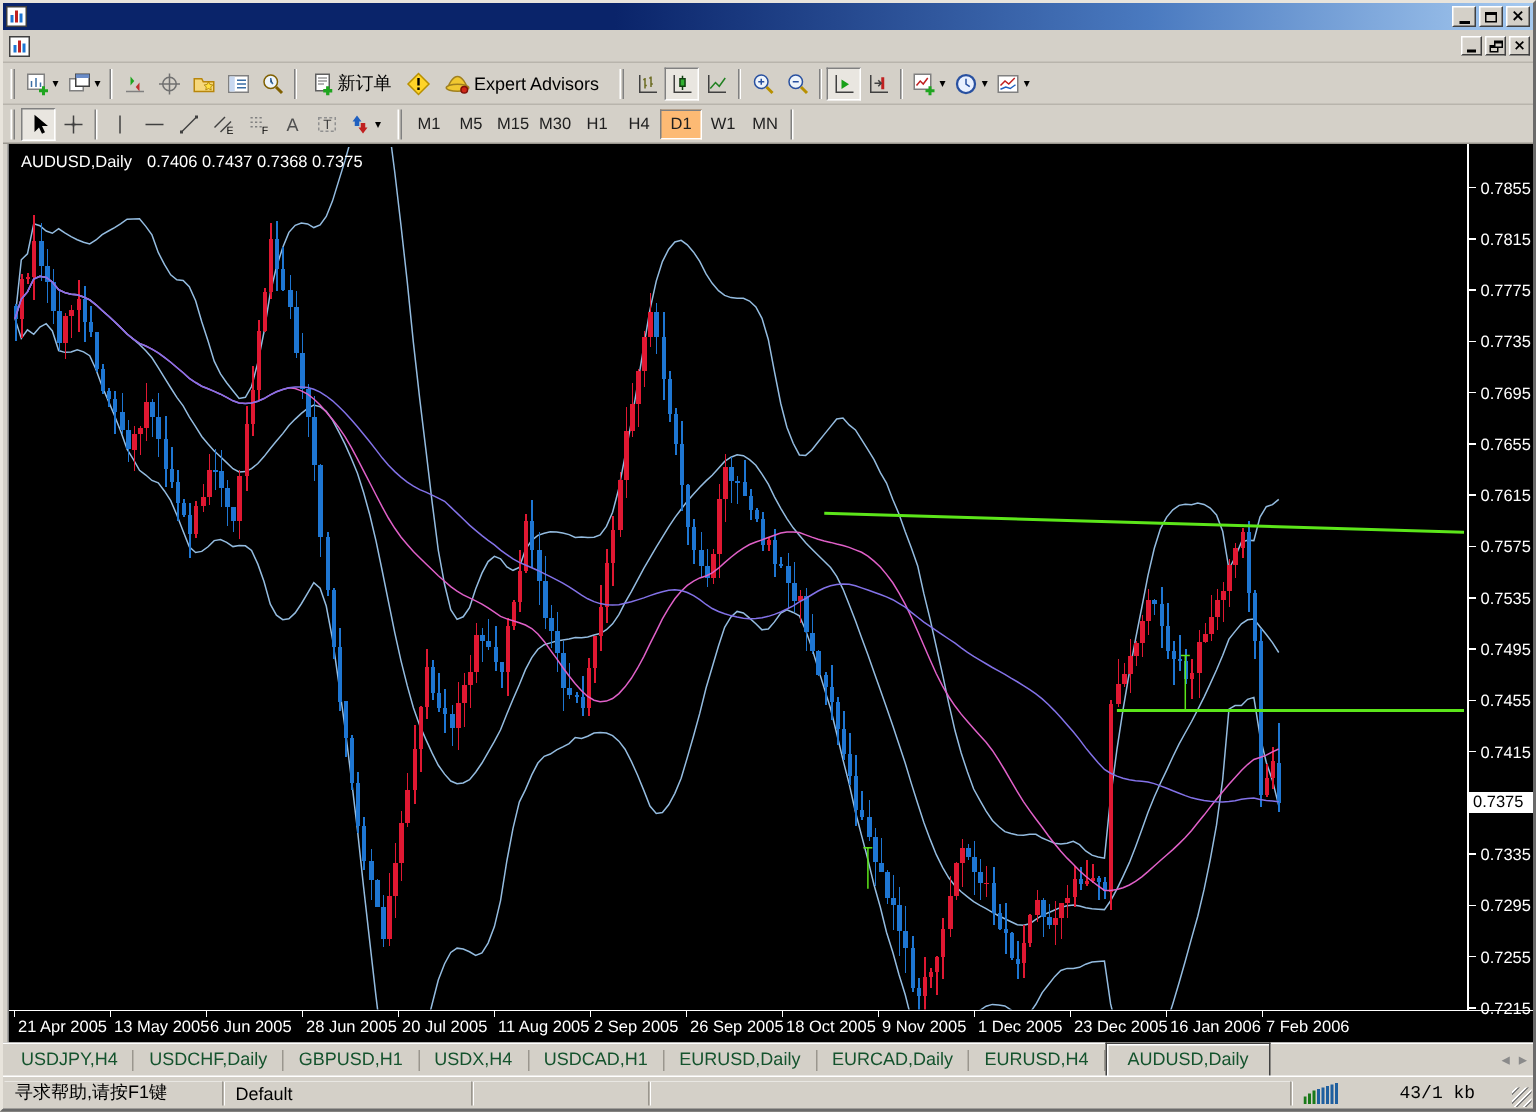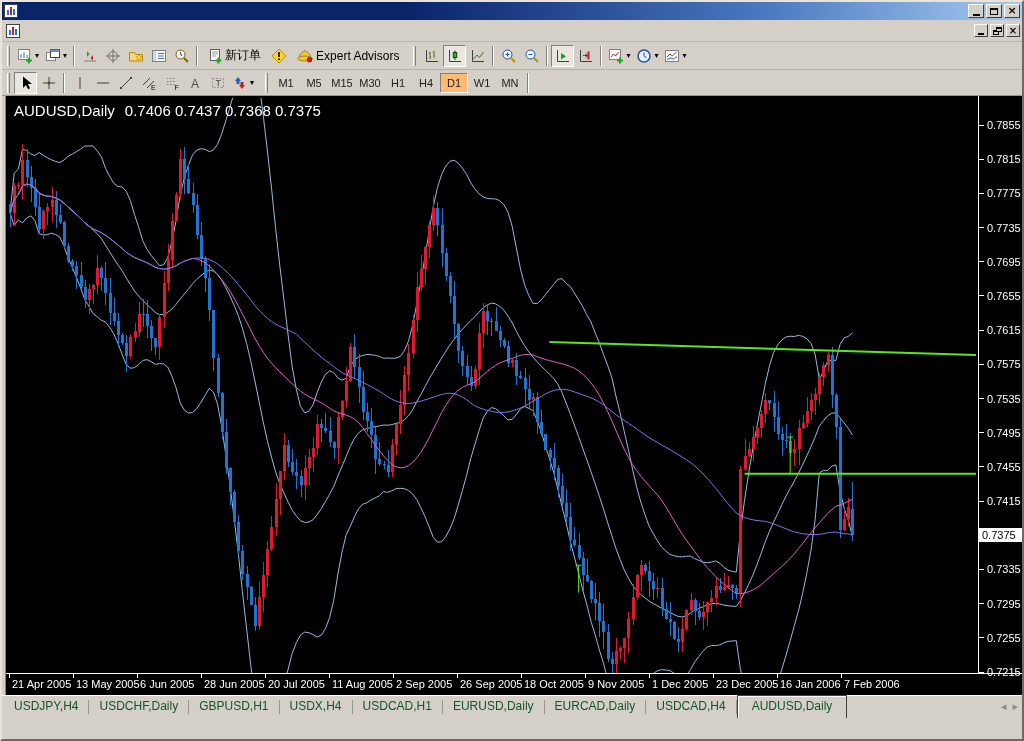--- a/index.html
+++ b/index.html
@@ -40,21 +40,21 @@
   .tbtn .dd { font-size:8px; color:#000; font-family:"DejaVu Sans",sans-serif; }
   .tbtn.labelled { padding:0 5px; }
   .tf-btn { height:20px; min-width:28px; display:flex; align-items:center; justify-content:center;
             font-size:11px; color:#202020; border:1px solid transparent; }
   .tf-btn.active { border-color:#808080 #fff #fff #808080; background:#fdba74; }
 
   
   .chartwin { position:relative; height:599px; background:#000; }
   .chartwin .left-strip { position:absolute; left:0; top:0; width:4px; height:599px; background:#D4D0C8; border-right:1px solid #808080; }
   #chart-svg { position:absolute; left:0; top:0; }
-  .info-line { position:absolute; left:12px; top:6px; color:#fff; font-size:15px; white-space:nowrap; }
+  .info-line { position:absolute; left:12px; top:6px; color:#fff; font-size:11px; white-space:nowrap; }
   .info-line .vals { margin-left:10px; }
   .annotation { position:absolute; left:598px; top:26px; width:329px; height:130px; background:#fff; color:#000;
                 font-size:13px; line-height:16px; padding:1px 3px; font-family:"Liberation Serif",serif; }
   .price-tag { position:absolute; left:977px; width:43px; height:14px; background:#fff; color:#000;
                font-size:11px; line-height:14px; padding-left:3px; }
 
   
   .tabbar { height:22px; display:flex; align-items:flex-end; padding:0 2px; border-top:1px solid #fff; position:relative; }
   .tab { padding:3px 10px 4px; color:#14532d; font-size:12px; white-space:nowrap; }
   .tabdiv { width:1px; height:14px; background:#9A968E; margin-bottom:3px; }
@@ -868,23 +868,43 @@
         <span class="tab">GBPUSD,H1</span>
         <span class="tabdiv"></span>
         <span class="tab">USDX,H4</span>
         <span class="tabdiv"></span>
         <span class="tab">USDCAD,H1</span>
         <span class="tabdiv"></span>
         <span class="tab">EURUSD,Daily</span>
         <span class="tabdiv"></span>
         <span class="tab">EURCAD,Daily</span>
         <span class="tabdiv"></span>
-        <span class="tab">USDCAD,H4</span>
+        <span class="tab">EURUSD,H4</span>
         <span class="tabdiv"></span>
         <span class="tab active">AUDUSD,Daily</span>
       </div>
     <span class="tab-scroll">
       <span>◂</span>
       <span>▸</span>
     </span>
   </div>
 
+  <div class="statusbar">
+    <span class="sseg s1">寻求帮助,请按F1键</span>
+    <span class="sseg s2">Default</span>
+    <span class="sseg s3"></span>
+    <span class="sseg s4"></span>
+    <span class="sseg s5">
+      <svg width="26" height="14">
+        <rect x="0" y="9" width="2" height="5" fill="#1A7A1A"></rect>
+          <rect x="3" y="7" width="2" height="7" fill="#1A7A1A"></rect>
+          <rect x="6" y="5" width="2" height="9" fill="#1A7A1A"></rect>
+          <rect x="9" y="4" width="2" height="10" fill="#1F5F9F"></rect>
+          <rect x="12" y="3" width="2" height="11" fill="#1F5F9F"></rect>
+          <rect x="15" y="2" width="2" height="12" fill="#1F5F9F"></rect>
+          <rect x="18" y="1" width="2" height="13" fill="#1F5F9F"></rect>
+          <rect x="21" y="0" width="2" height="14" fill="#1F5F9F"></rect>
+      </svg>
+      <span class="traffic-text" style="margin-left:30px">43/1 kb</span>
+    </span>
+    <span class="resize-grip"></span>
+  </div>
 </div>
 
 </body></html>

